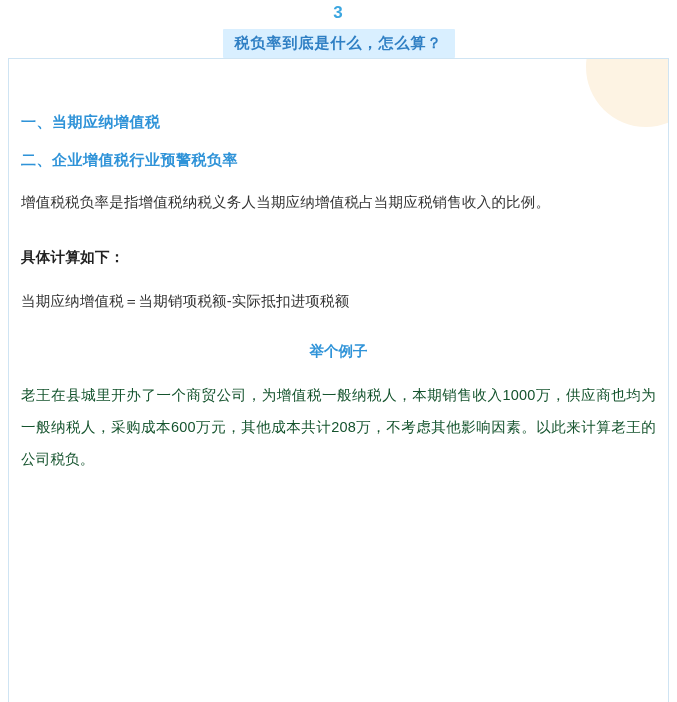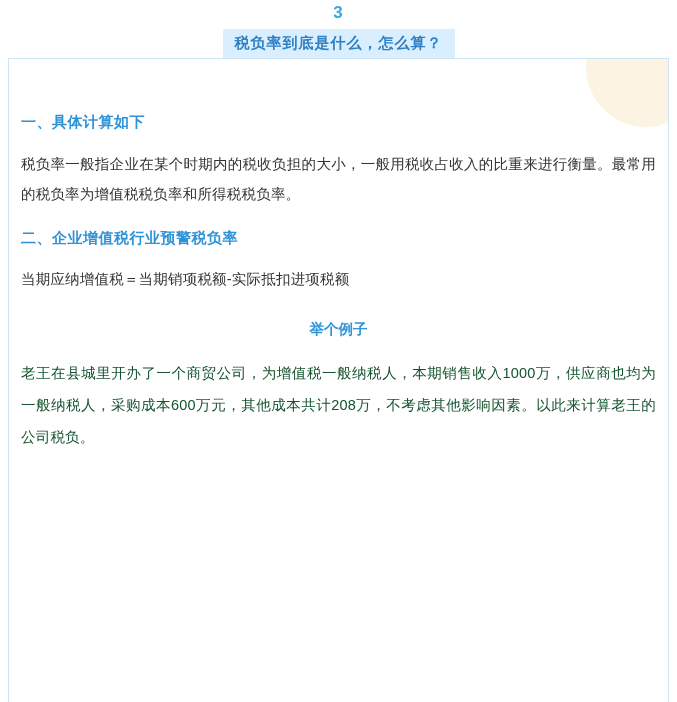--- a/index.html
+++ b/index.html
@@ -144,25 +144,26 @@
     <div class="header-title-wrap">
       <span class="header-title">税负率到底是什么，怎么算？</span>
     </div>
   </div>
 
   <div class="content">
     <div class="deco-circle"></div>
 
     <div class="inner">
 
-      <h2 class="sec">一、具体计算如下</h2>
-      <p class="body">税负率一般指企业在某个时期内的税收负担的大小，一般用税收占收入的比重来进行衡量。最常用的税负率为增值税税负率和所得税税负率。</p>
+      <h2 class="sec">一、当期应纳增值税</h2>
 
       <h2 class="sec second">二、企业增值税行业预警税负率</h2>
+      <p class="body tight">增值税税负率是指增值税纳税义务人当期应纳增值税占当期应税销售收入的比例。</p>
 
+      <p class="bold">具体计算如下：</p>
 
       <p class="formula">当期应纳增值税＝当期销项税额-实际抵扣进项税额</p>
 
       <p class="example-head">举个例子</p>
       <p class="example-body">老王在县城里开办了一个商贸公司，为增值税一般纳税人，本期销售收入1000万，供应商也均为一般纳税人，采购成本600万元，其他成本共计208万，不考虑其他影响因素。以此来计算老王的公司税负。</p>
 
     </div>
   </div>
 </div>
 

